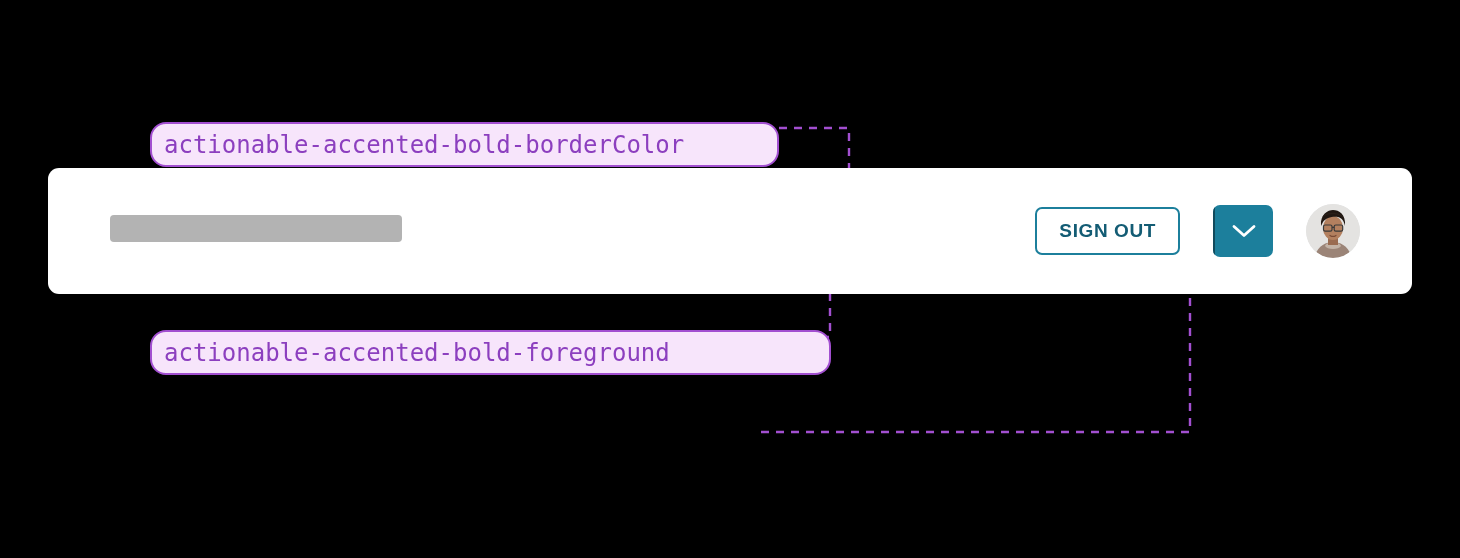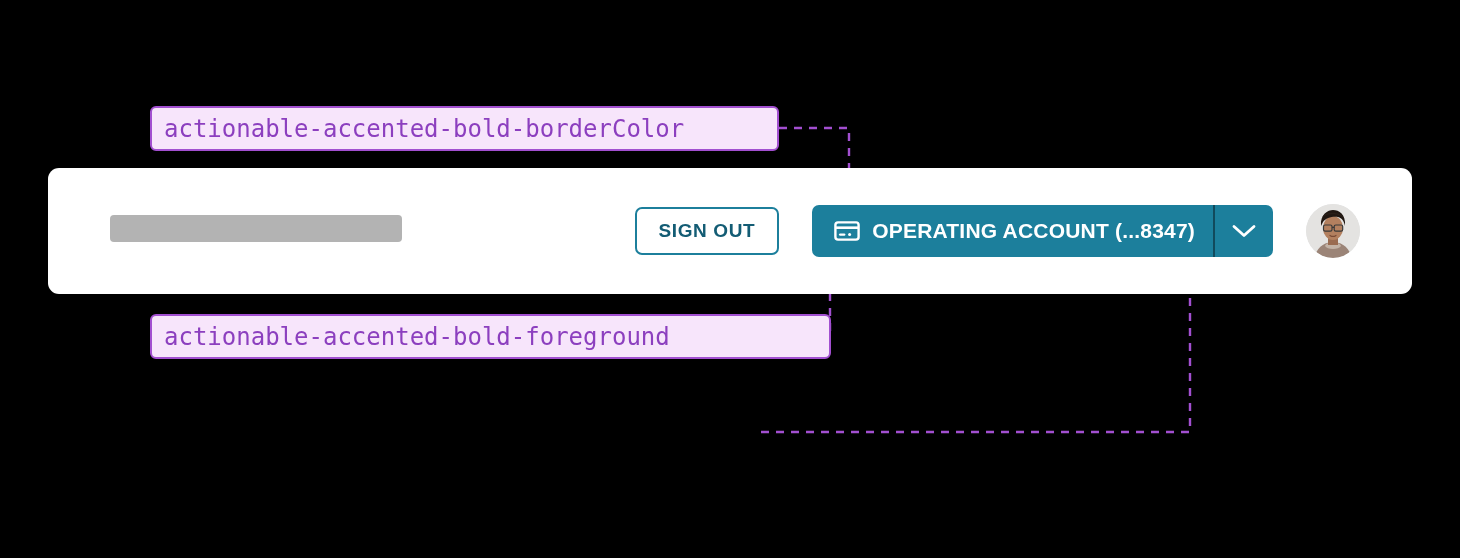--- a/index.html
+++ b/index.html
@@ -132,31 +132,32 @@
     flex: 0 0 auto;
   }
   .avatar svg { display: block; }
 
   
   .chip {
     position: absolute;
     z-index: 3;
     background: #f7e5fb;
     border: 2px solid #a24fd0;
-    border-radius: 6px;
+    border-radius: 16px;
     color: #8c3fbf;
     font-family: "DejaVu Sans Mono", monospace;
     font-size: 24px;
     letter-spacing: 0px;
     display: flex;
     align-items: center;
     padding: 0 12px;
     box-sizing: border-box;
     height: 45px;
     white-space: nowrap;
+    margin-top: 16px;
   }
   #chip-bordercolor { left: 150px; top: 106px; width: 629px; }
   #chip-foreground  { left: 150px; top: 314px; width: 681px; }
   #chip-background  { left: 150px; top: 409px; width: 611px; }
 </style>
 </head>
 <body>
 
 <div id="stage">
 
@@ -179,31 +180,20 @@
 
   <div class="appbar-panel">
 
     <div class="logo-placeholder"></div>
 
     <div class="bar-right">
 
       <div class="signout-btn">SIGN OUT</div>
 
       <div class="account-split">
-        <div class="account-main">
-          <span class="card-icon">
-            <svg width="26" height="20" viewBox="0 0 26 20">
-              <rect x="1.4" y="1.4" width="23.2" height="17.2" rx="2.6" fill="none" stroke="#ffffff" stroke-width="2.4"></rect>
-              <rect x="1.4" y="5.4" width="23.2" height="2.6" fill="#ffffff"></rect>
-              <rect x="5" y="12.4" width="6.4" height="2.4" rx="1.2" fill="#ffffff"></rect>
-              <circle cx="15.6" cy="13.6" r="1.5" fill="#ffffff"></circle>
-            </svg>
-          </span>
-          <span>OPERATING ACCOUNT (...8347)</span>
-        </div>
         <div class="account-divider"></div>
         <div class="account-caret">
           <span class="caret-icon">
             <svg width="26" height="16" viewBox="0 0 26 16">
               <path d="M3 3.5 L13 12.5 L23 3.5" fill="none" stroke="#ffffff" stroke-width="2.8" stroke-linecap="round" stroke-linejoin="round"></path>
             </svg>
           </span>
         </div>
       </div>
 

